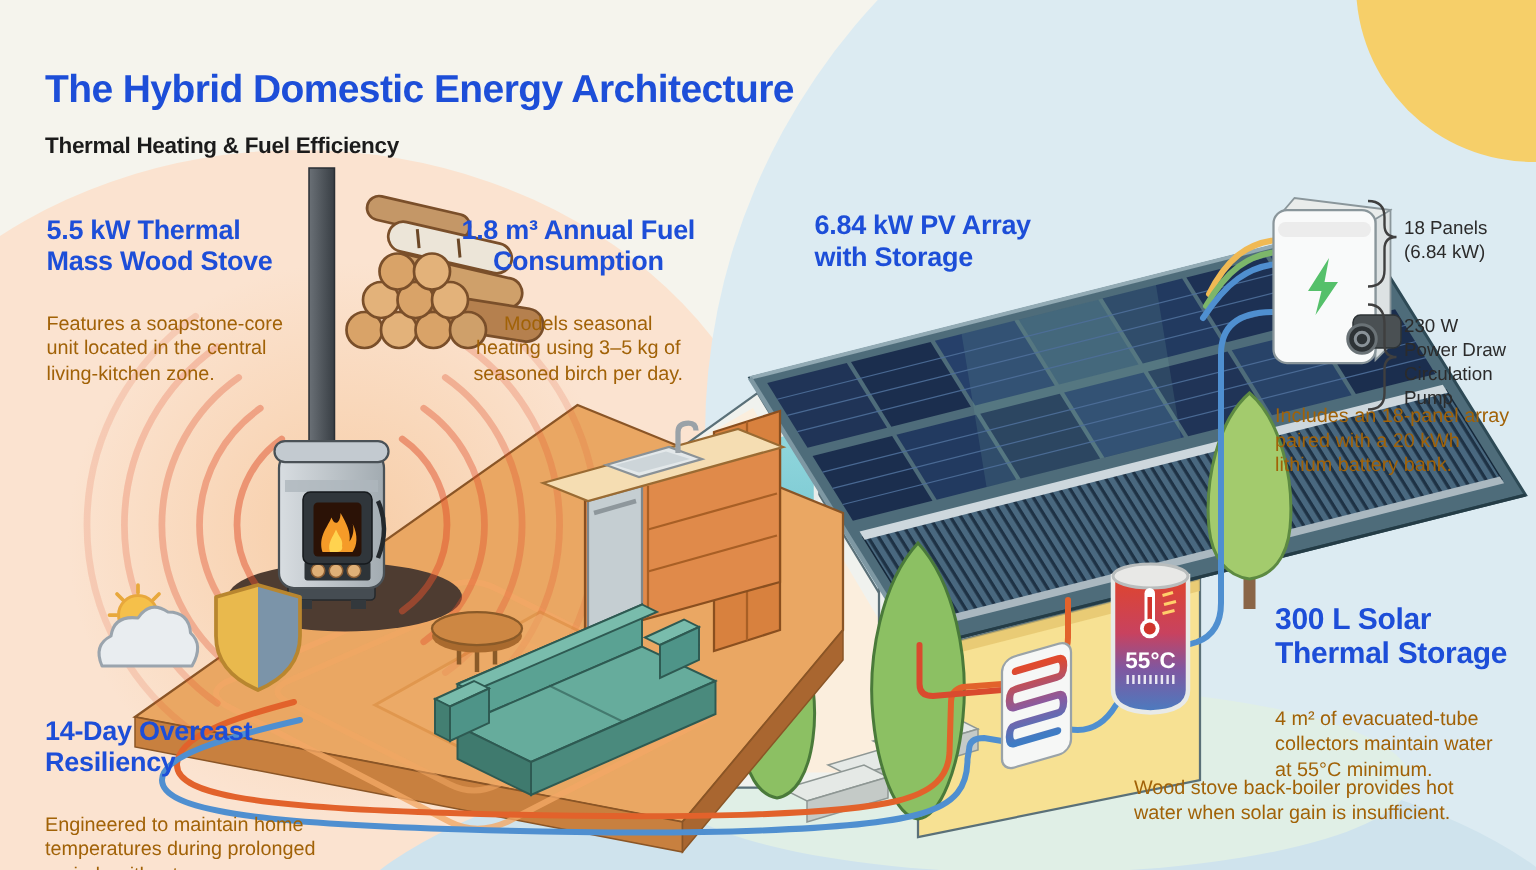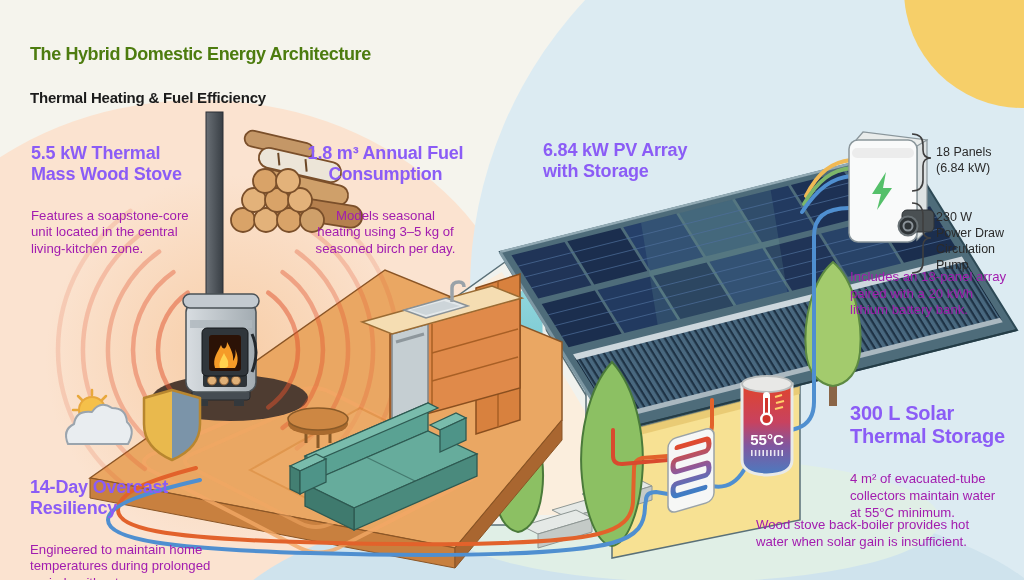--- a/index.html
+++ b/index.html
@@ -1,24 +1,24 @@
 <!DOCTYPE html>
 <html><head>
 <meta charset="utf-8">
 <style>
   html,body{margin:0;padding:0;background:#888;}
   .canvas{position:relative;width:1024px;height:580px;overflow:hidden;
           font-family:"Liberation Sans",sans-serif;background:#f5f4ed;}
   .art{position:absolute;left:0;top:0;}
   .txt{position:absolute;white-space:pre-line;}
-  .h1{font-size:18px;font-weight:700;color:#4d7c0f;letter-spacing:-0.4px;}
+  .h1{font-size:26px;font-weight:700;color:#1d4ed8;letter-spacing:-0.4px;}
   .h2{font-size:15px;font-weight:700;color:#1b1b1b;letter-spacing:-0.2px;}
-  .ct{font-size:18px;font-weight:700;color:#8b5cf6;line-height:1.16;letter-spacing:-0.2px;}
+  .ct{font-size:18px;font-weight:700;color:#1d4ed8;line-height:1.16;letter-spacing:-0.2px;}
   .ct-lg{font-size:20px;}
-  .cb{font-size:13.2px;color:#a21caf;line-height:1.26;margin-top:5px;}
+  .cb{font-size:13.2px;color:#a16207;line-height:1.26;margin-top:5px;}
   .right{text-align:center;}
   .small-label{font-size:12.5px;color:#2b2b2b;line-height:1.28;}
 </style>
 </head>
 <body>
 
 <div class="canvas">
 
 <svg class="art" width="1024" height="580" viewBox="0 0 1024 580">
   <defs>

